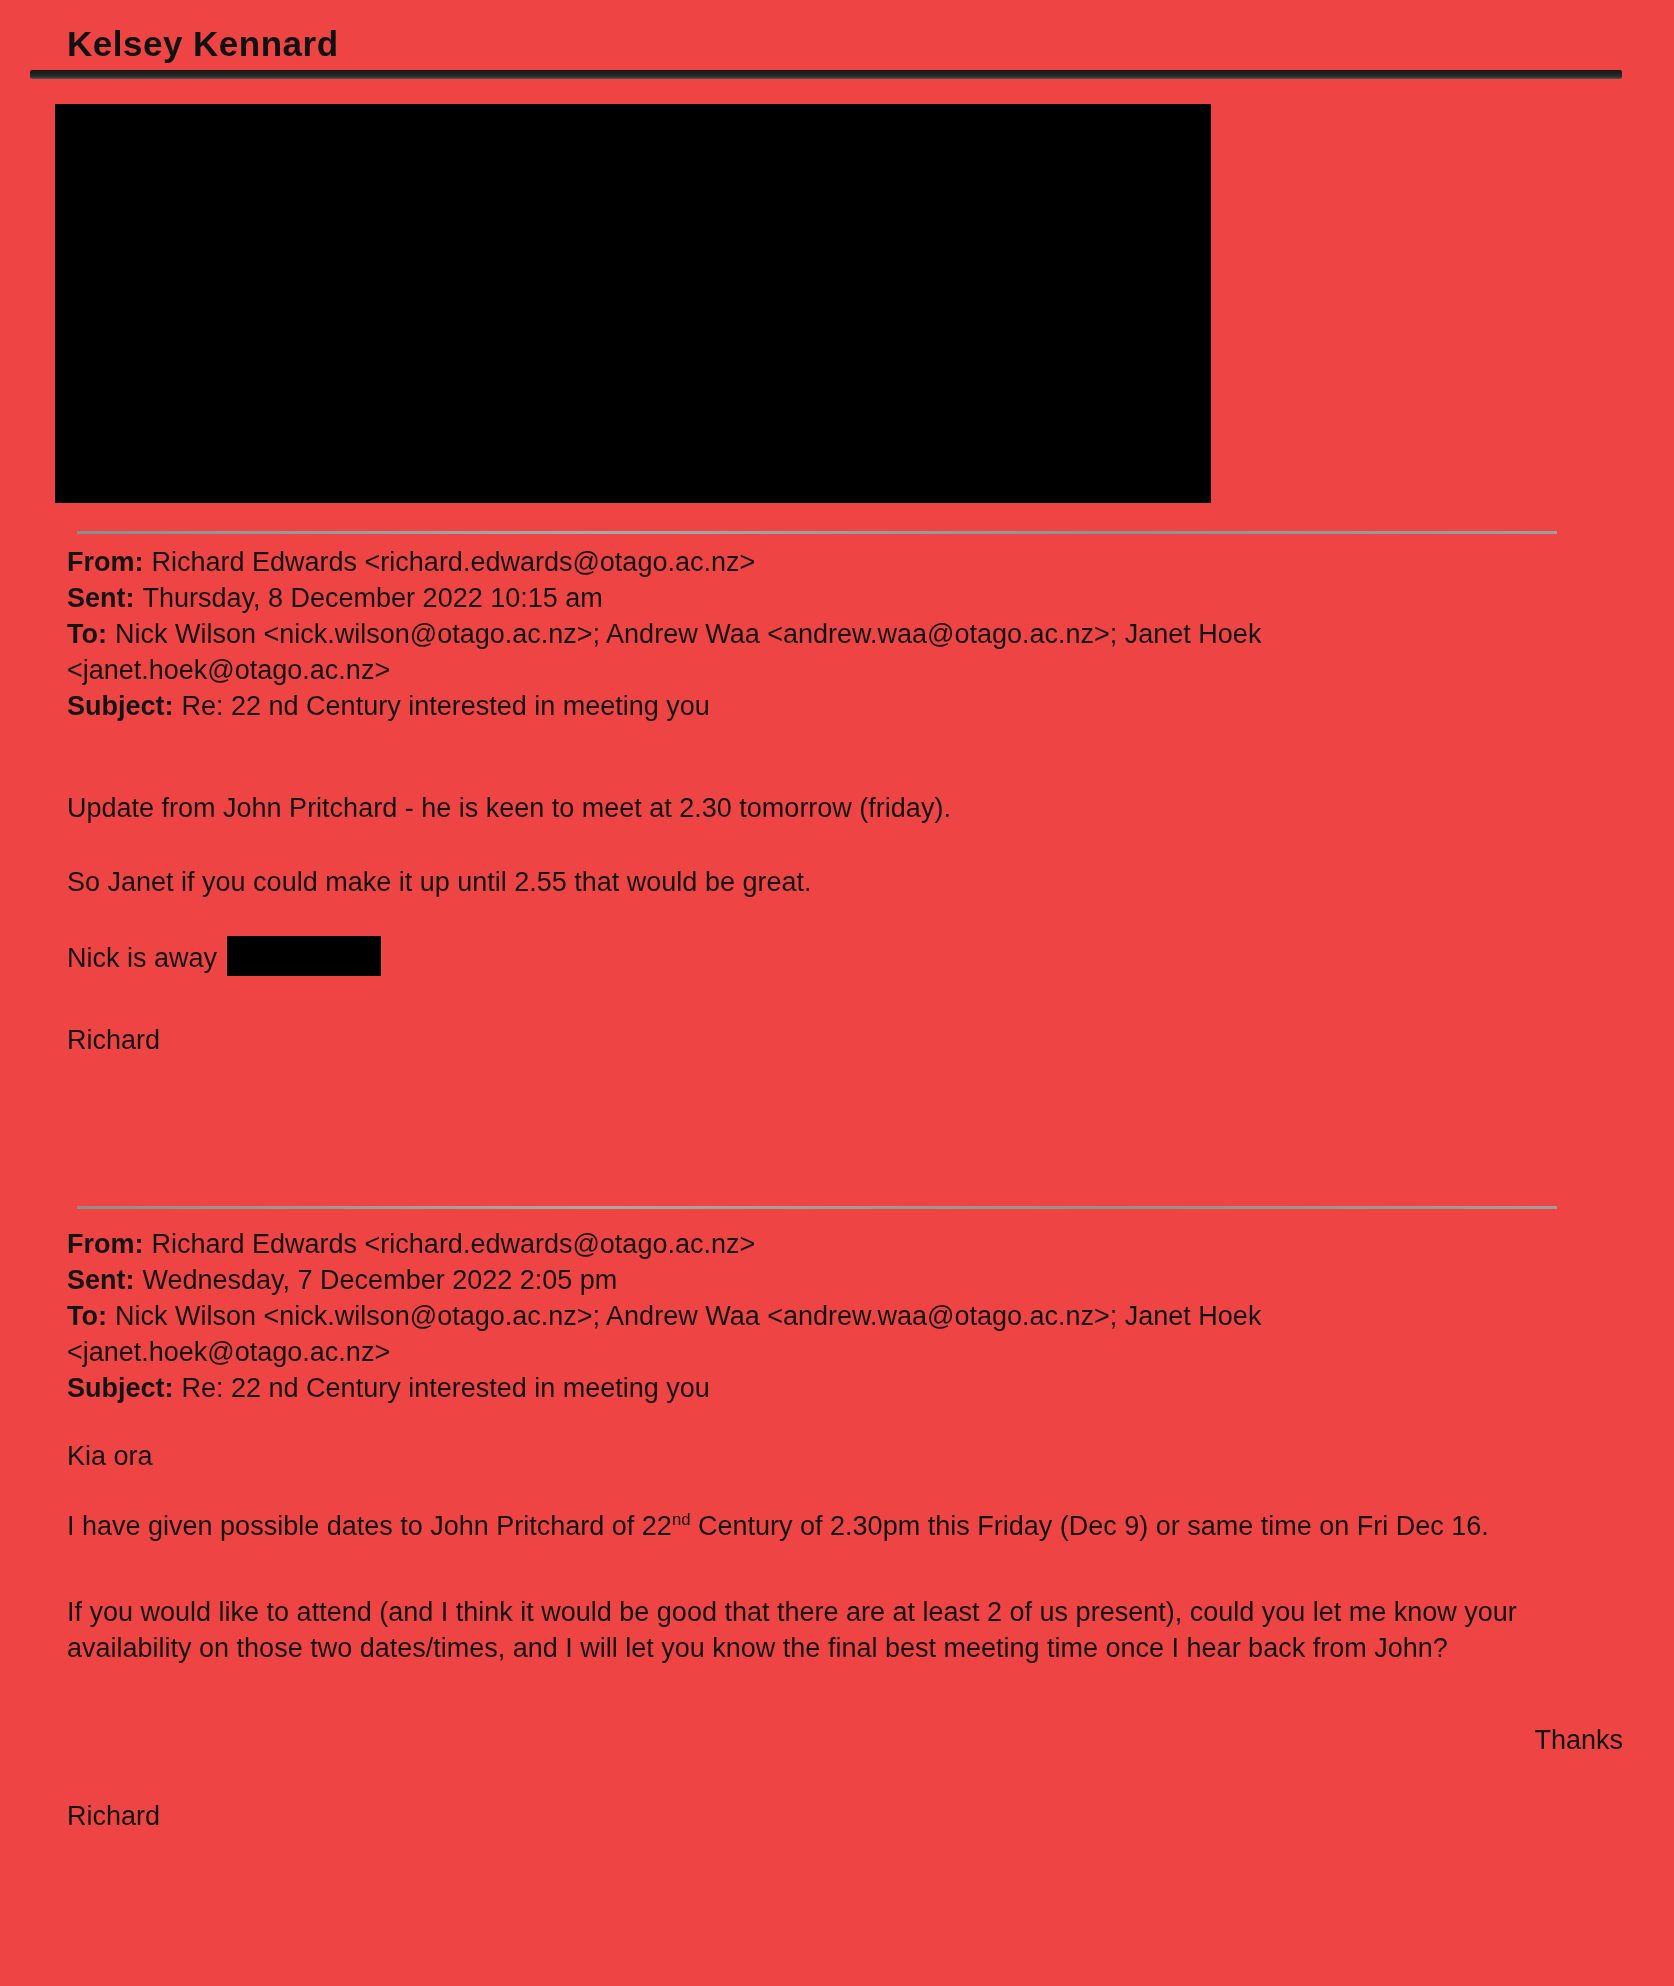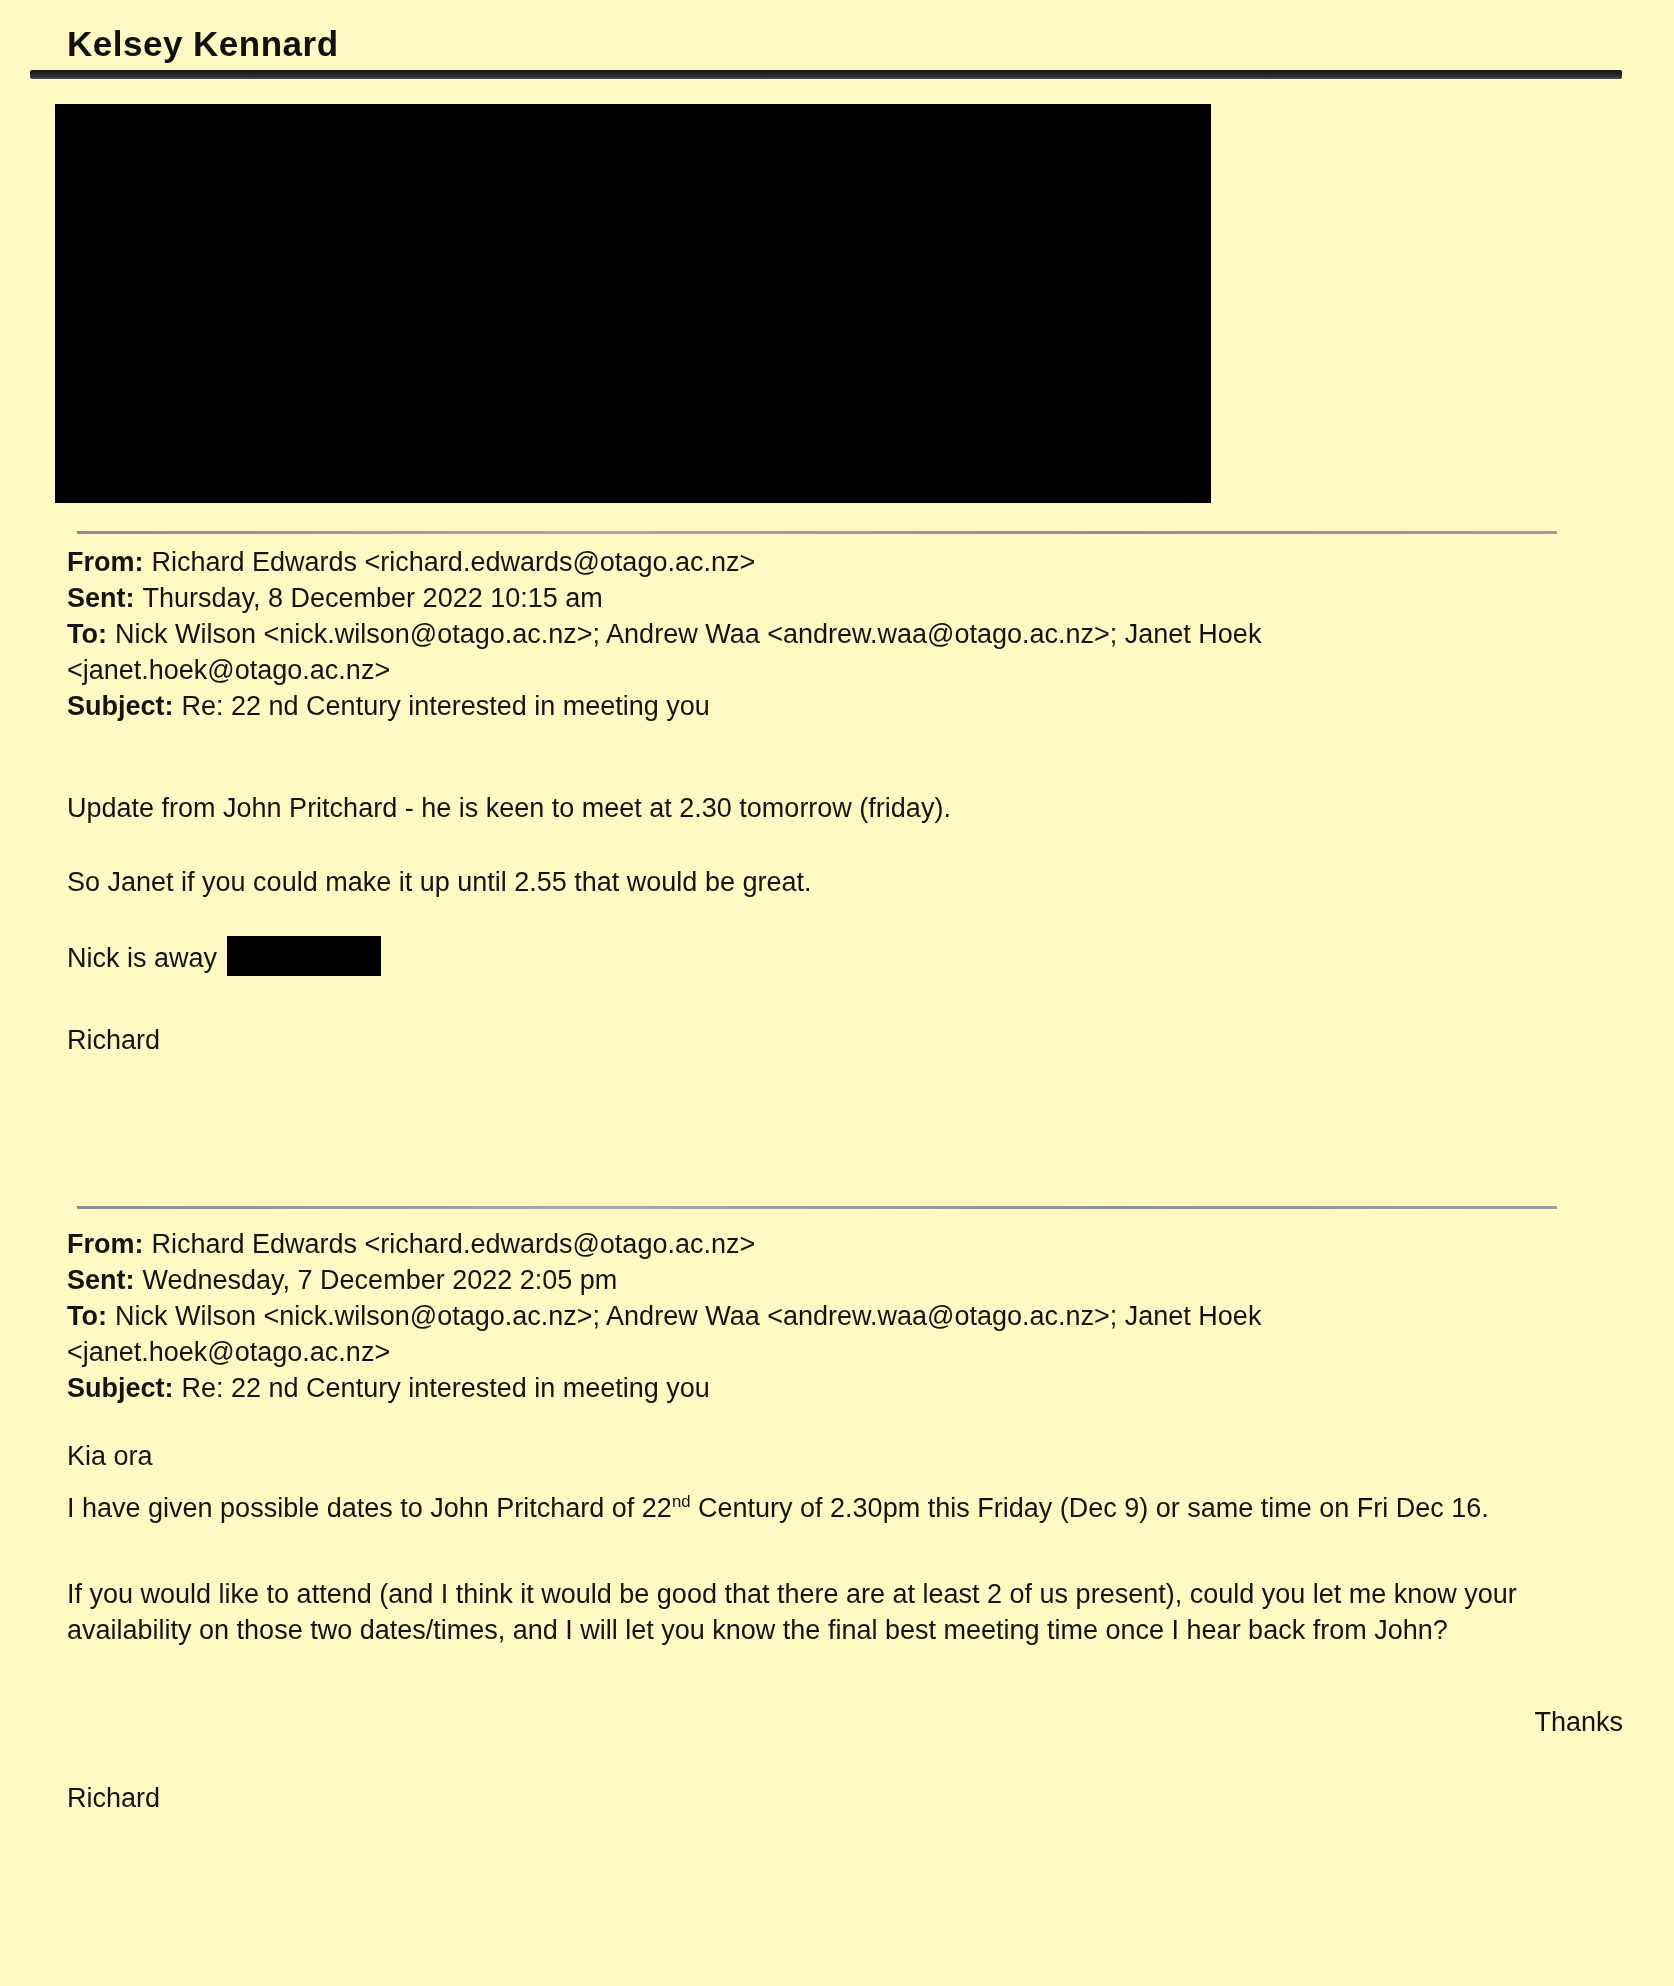--- a/index.html
+++ b/index.html
@@ -1,19 +1,19 @@
 <!DOCTYPE html>
 <html><head>
 <meta charset="utf-8">
 <style>
   html,body { margin:0; padding:0; background:#e8e8e8; }
   .page {
     position:relative;
     width:1674px; height:1986px;
-    background:#fef9c3;
+    background:#ef4444;
     color:#141414;
     font-family:"Liberation Sans","DejaVu Sans",sans-serif;
     overflow:hidden;
   }
   .title {
     position:absolute; left:67px; top:24px;
     font-size:35px; font-weight:bold; letter-spacing:0.5px;
     color:#111;
   }
   .title-rule {
@@ -44,21 +44,21 @@
   .hrow b { font-weight:bold; }
   .hrow .hval { margin-left:8px; }
   .hrow .hval-cont { display:block; }
   p { margin:0; }
   .mt-para1a { margin-top:66px; }
   .mt-para   { margin-top:38px; }
   .mt-para3  { margin-top:36px; }
   .mt-nick   { margin-top:36px; }
   .mt-sign1  { margin-top:46px; }
   .mt-greet  { margin-top:32px; }
-  .mt-p1b    { margin-top:16px; }
+  .mt-p1b    { margin-top:34px; }
   .mt-p2b    { margin-top:50px; }
   .mt-thanks { margin-top:56px;text-align:right; }
   .mt-sign2  { margin-top:40px; }
   .redact-inline {
     display:inline-block;
     width:154px; height:40px;
     background:#000;
     vertical-align:-9px;
     margin-left:10px;
   }

